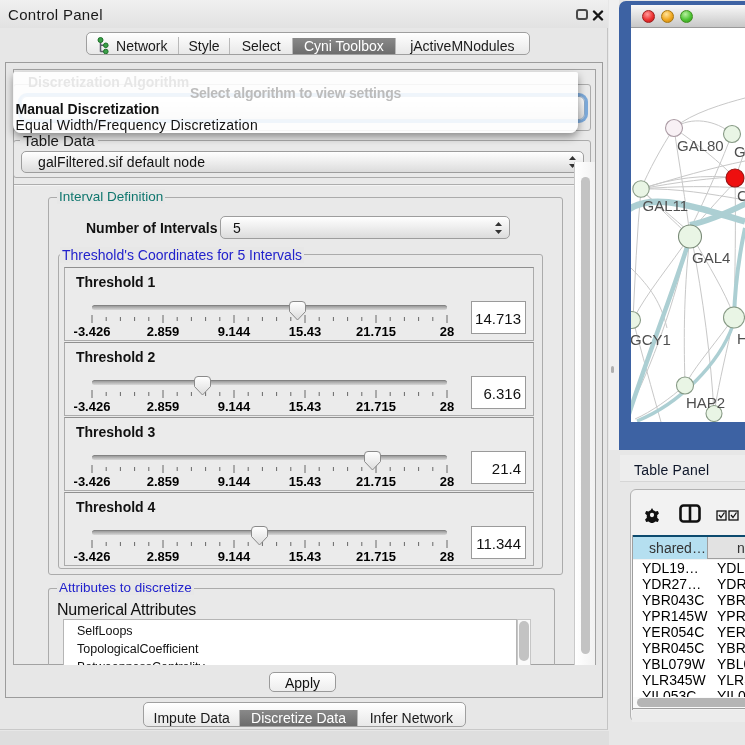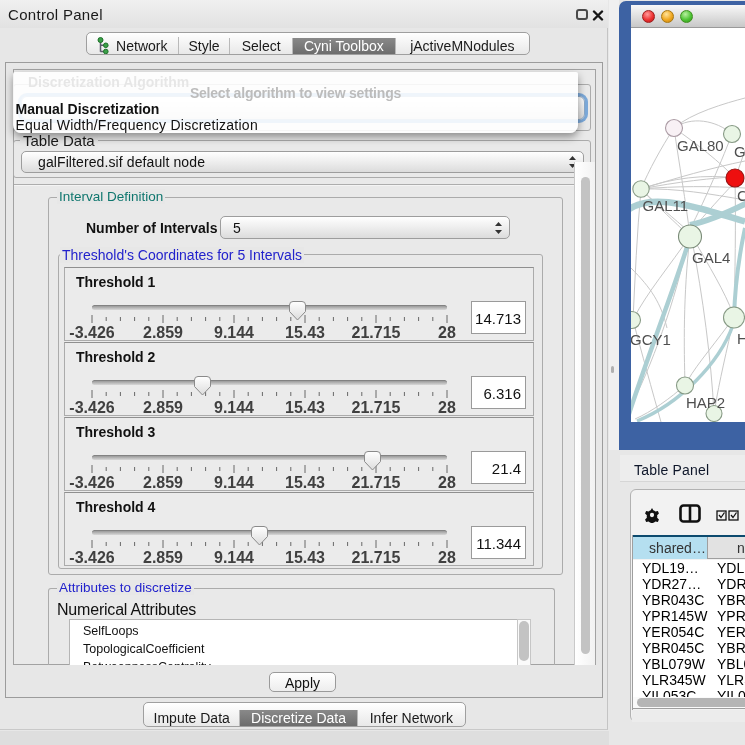--- a/index.html
+++ b/index.html
@@ -28,21 +28,21 @@
 .group { border:1px solid #ababab; border-radius:3px; }
 
 .combo { border:1px solid #9d9d9d; border-radius:5px; background:linear-gradient(#ffffff,#dcdcdc); font-size:14px; color:#111; display:flex; align-items:center; }
 .combo .arr { position:absolute; right:6px; top:50%; transform:translateY(-50%); }
 
 .tbox { left:64px; width:470px; height:74px; background:#ebebeb; border:1px solid #ababab; border-top-color:#8f8f8f; }
 .tbox .tt { position:absolute; left:11px; top:6px; font-weight:bold; font-size:14px; color:#111; }
 .track { position:absolute; left:27px; top:37px; width:355px; height:5px; border-radius:3px; background:linear-gradient(#9a9a9a,#d8d8d8); border-top:1px solid #828282; }
 .vbox { position:absolute; left:406px; top:33px; width:55px; height:33px; background:#ffffff; border:1px solid #9a9a9a; font-size:15px; color:#111; text-align:right; padding:8px 4px 0 0; }
 .ticks line { stroke:#686868; stroke-width:1; }
-.tl { position:absolute; top:56px; font-size:16px; font-weight:bold; color:#404040; transform:translateX(-50%); }
+.tl { position:absolute; top:56px; font-size:13px; font-weight:bold; color:#000000; transform:translateX(-50%); }
 
 #popup { left:13px; top:72px; width:565px; height:61px; background:rgba(255,255,255,0.88); border-radius:2px 2px 8px 8px; box-shadow:0 4px 9px rgba(0,0,0,0.4); }
 
 #netwin { left:619px; top:1px; width:126px; height:449px; background:#3d62a3; border-radius:7px 0 0 0; }
 #nettitle { left:631px; top:5px; width:114px; height:23px; background:linear-gradient(#f8f8f8,#c8c8c8); border-bottom:1px solid #9a9a9a; }
 #netview { left:631px; top:28px; width:114px; height:394px; background:#ffffff; overflow:hidden; }
 .light { width:13px; height:13px; border-radius:50%; position:absolute; top:10px; }
 #tp-bar { left:620px; top:455px; width:125px; height:27px; background:#ededed; border-bottom:1px solid #d6d6d6; }
 #tp-bar .txt { position:absolute; left:14px; top:7px; font-size:14px; letter-spacing:0.2px; color:#0f172a; }
 #twidget { left:630px; top:489px; width:125px; height:233px; border:1px solid #b2b2b2; border-radius:6px; background:#f2f2f2; }
@@ -307,21 +307,21 @@
           <stop offset="1" stop-color="#dcdcdc"></stop>
         </linearGradient>
       </defs>
     </svg>
     <div class="vbox">11.344</div>
   </div>
 
 <div class="abs group" style="left:48px;top:588px;width:507px;height:77px;border-bottom:none;border-radius:3px 3px 0 0;"></div>
 <div class="abs" style="left:57px;top:580px;font-size:13.5px;color:#2222cc;background:#e7e7e7;padding:0 2px;">Attributes to discretize</div>
 <div class="abs" style="left:57px;top:601px;font-size:16px;font-weight:normal;letter-spacing:-0.2px;color:#111;">Numerical Attributes</div>
-<div class="abs" style="left:63px;top:619px;width:454px;height:46px;background:#ffffff;border:1px solid #b5b5b5;border-bottom:none;font-size:12.5px;color:#111;overflow:hidden;margin-left:6px;">
+<div class="abs" style="left:63px;top:619px;width:454px;height:46px;background:#ffffff;border:1px solid #b5b5b5;border-bottom:none;font-size:12.5px;color:#111;overflow:hidden;">
   <div style="padding:4px 0 0 13px;">SelfLoops</div>
   <div style="padding:4px 0 0 13px;">TopologicalCoefficient</div>
   <div style="padding:4px 0 0 13px;">BetweennessCentrality</div>
 </div>
 <div class="abs" style="left:517px;top:619px;width:14px;height:46px;background:#fafafa;border:1px solid #c6c6c6;border-bottom:none;"></div>
 <div class="abs" style="left:519px;top:621px;width:10px;height:40px;background:#c3c3c3;border-radius:5px;"></div>
 
 <div class="abs" id="vtrack"></div>
 <div class="abs" id="vthumb"></div>
 

